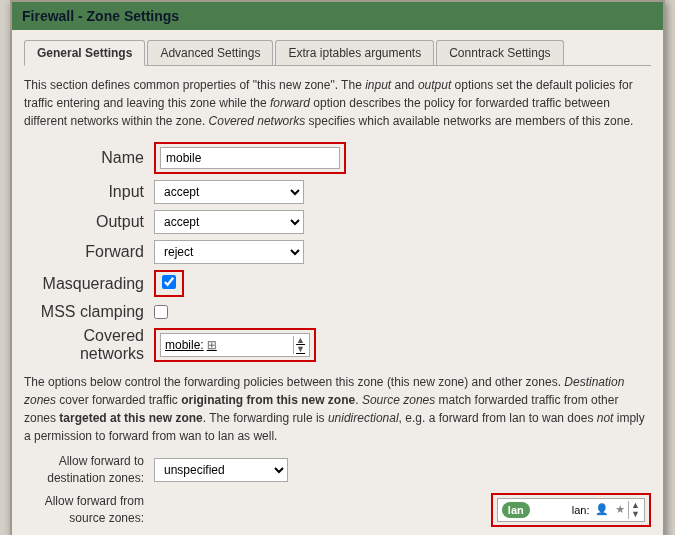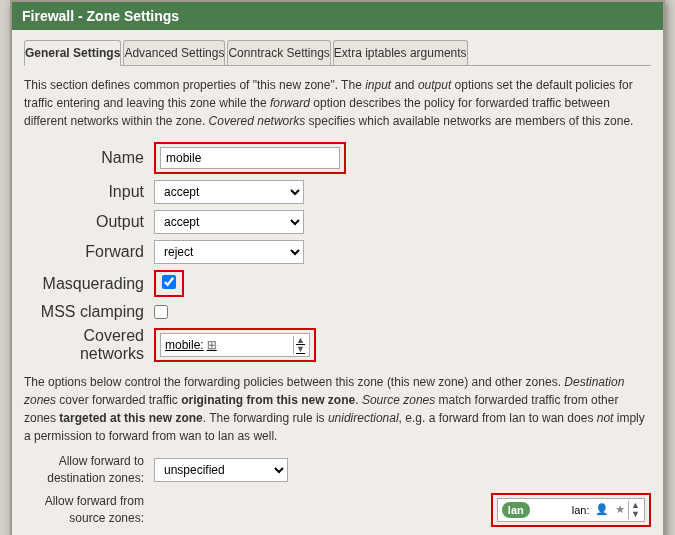--- a/index.html
+++ b/index.html
@@ -14,36 +14,36 @@
       width: 675px;
     }
     .window {
       width: 655px;
       background: #f0ede8;
       border: 2px solid #a0998c;
       box-shadow: 2px 2px 8px rgba(0,0,0,0.4);
     }
     .window-titlebar {
       background: #4a7c4e;
-      color: #ffffff;
+      color: #0f172a;
       padding: 6px 10px;
       font-size: 14px;
       font-weight: bold;
     }
     .window-body {
       padding: 10px 12px 10px 12px;
     }
     
     .tabs {
       display: flex;
       border-bottom: 1px solid #aaa;
       margin-bottom: 10px;
     }
     .tab {
-      padding: 5px 0;
+      padding: 5px 12px;
       border: 1px solid #aaa;
       border-bottom: none;
       background: #e8e4de;
       cursor: pointer;
       margin-right: 2px;
       font-size: 12px;
       color: #333;
       border-radius: 3px 3px 0 0;
     }
     .tab.active {
@@ -180,24 +180,24 @@
   <div class="window-body">
 
     <div class="tabs">
       <div class="tab active">
         <span>General Settings</span>
       </div>
       <div class="tab">
         <span>Advanced Settings</span>
       </div>
       <div class="tab">
+        <span>Extra iptables arguments</span>
+      </div>
+      <div class="tab">
         <span>Conntrack Settings</span>
-      </div>
-      <div class="tab">
-        <span>Extra iptables arguments</span>
       </div>
     </div>
 
     <div class="description">
       This section defines common properties of "this new zone". The <em>input</em> and <em>output</em> options set the default policies for traffic entering and leaving this zone while the <em>forward</em> option describes the policy for forwarded traffic between different networks within the zone. <em>Covered networks</em> specifies which available networks are members of this zone.
     </div>
 
     <div style="display:flex; align-items:center; margin-bottom:6px;">
       <div class="form-label">Name</div>
       <div style="border:2px solid #cc0000; padding:3px 4px; display:inline-block;">

